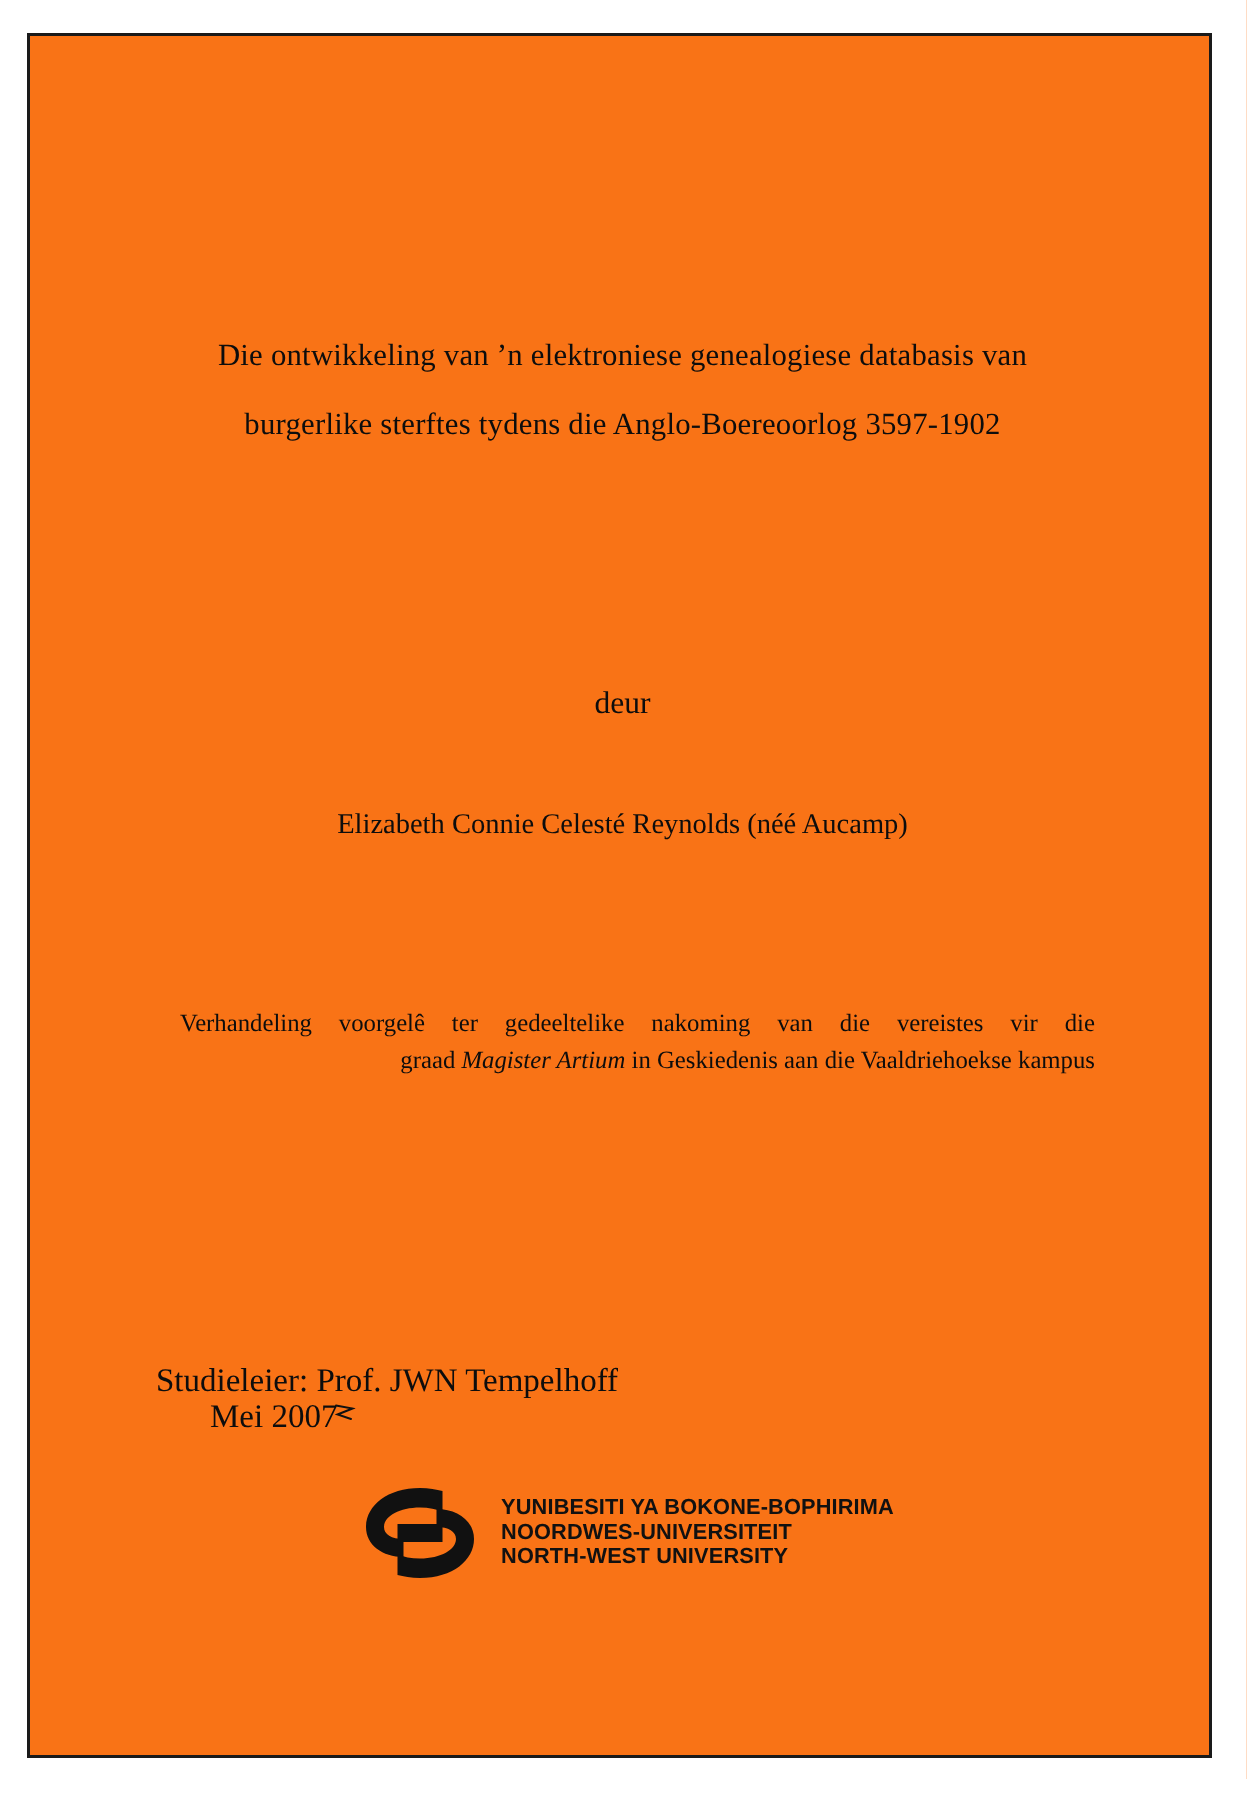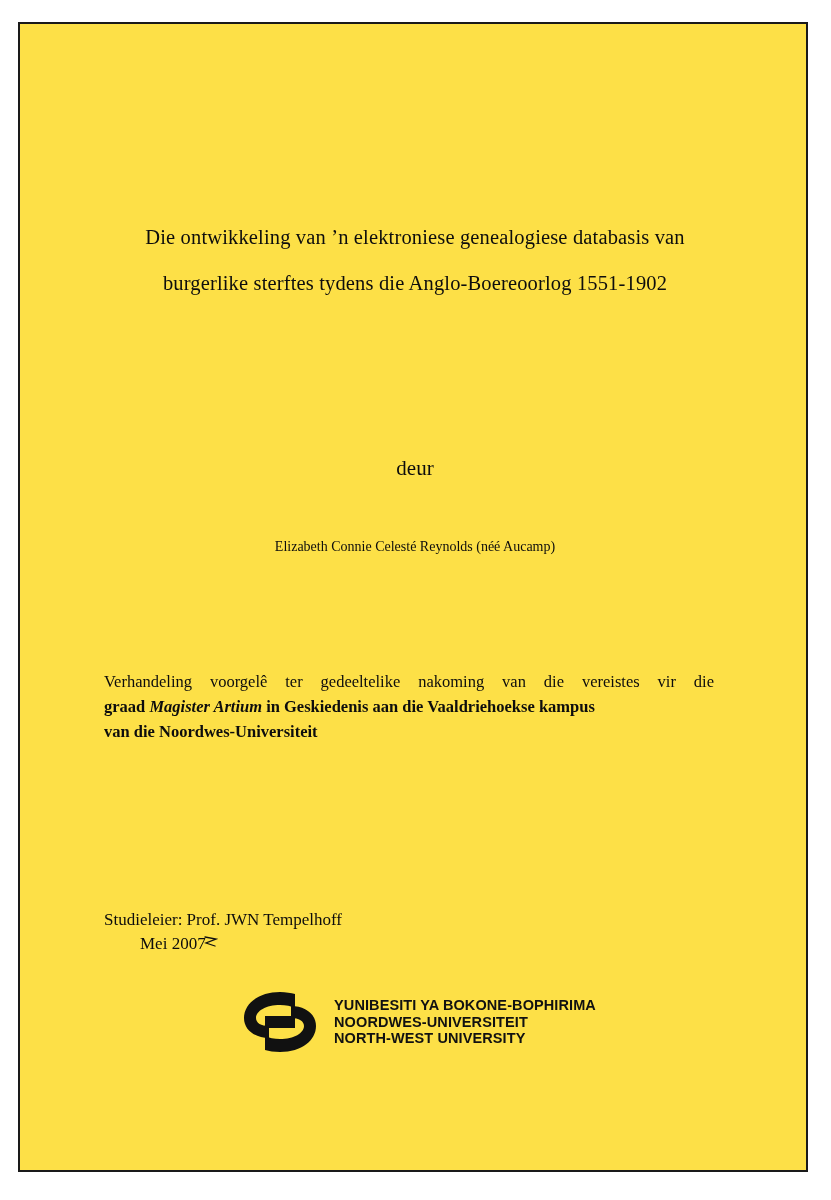--- a/index.html
+++ b/index.html
@@ -16,21 +16,21 @@
     overflow: hidden;
   }
   .page-frame {
     position: absolute;
     left: 18px;
     top: 22px;
     width: 790px;
     height: 1150px;
     border: 2px solid #1a1a1a;
     box-sizing: border-box;
-    background: #fde047;
+    background: #f97316;
   }
   .page-inner {
     position: absolute;
     left: 84px;
     top: 0;
     width: 622px;
     height: 100%;
   }
   .title-block {
     position: absolute;
@@ -52,47 +52,46 @@
     width: 622px;
     text-align: center;
     font-size: 21px;
   }
   .author {
     position: absolute;
     top: 515px;
     left: 0;
     width: 622px;
     text-align: center;
-    font-size: 14px;
+    font-size: 19px;
   }
   .statement {
     position: absolute;
     top: 645px;
-    left: 0;
+    left: 16px;
     width: 610px;
     font-size: 16.5px;
     line-height: 25px;
   }
   .statement .just {
     text-align: justify;
     text-align-last: justify;
   }
   .statement .rest {
-    text-align: left;
-    font-weight: bold;
+    text-align: right;
   }
   .statement em {
     font-style: italic;
   }
   .supervisor {
     position: absolute;
     top: 884px;
     left: 0;
     width: 622px;
-    font-size: 17px;
+    font-size: 22px;
     line-height: 24px;
   }
   .date {
     position: relative;
     display: inline-block;
     margin-left: 36px;
   }
   .date .scribble {
     position: absolute;
     right: -12px;
@@ -131,31 +130,30 @@
   }
 </style>
 </head>
 <body>
 
 <div class="page-frame">
   <div class="page-inner">
 
     <div class="title-block">
       <div class="title-line">Die ontwikkeling van ’n elektroniese genealogiese databasis van</div>
-      <div class="title-line">burgerlike sterftes tydens die Anglo-Boereoorlog 1551-1902</div>
+      <div class="title-line">burgerlike sterftes tydens die Anglo-Boereoorlog 3597-1902</div>
     </div>
 
     <div class="deur">deur</div>
 
     <div class="author">Elizabeth Connie Celesté Reynolds (néé Aucamp)</div>
 
     <div class="statement">
       <div class="just">Verhandeling voorgelê ter gedeeltelike nakoming van die vereistes vir die</div>
       <div class="rest"><span>graad </span><em>Magister Artium</em><span> in Geskiedenis aan die Vaaldriehoekse kampus</span></div>
-      <div class="rest">van die Noordwes-Universiteit</div>
     </div>
 
     <div class="supervisor">
       <div>Studieleier: Prof. JWN Tempelhoff</div>
       <div class="date">
         <span>Mei 2007</span>
         <svg class="scribble" viewBox="0 0 14 16">
           <path d="M1 3 L12 5 L2 9 L11 12" stroke="#111" stroke-width="1.3" fill="none" stroke-linecap="round"></path>
         </svg>
       </div>

